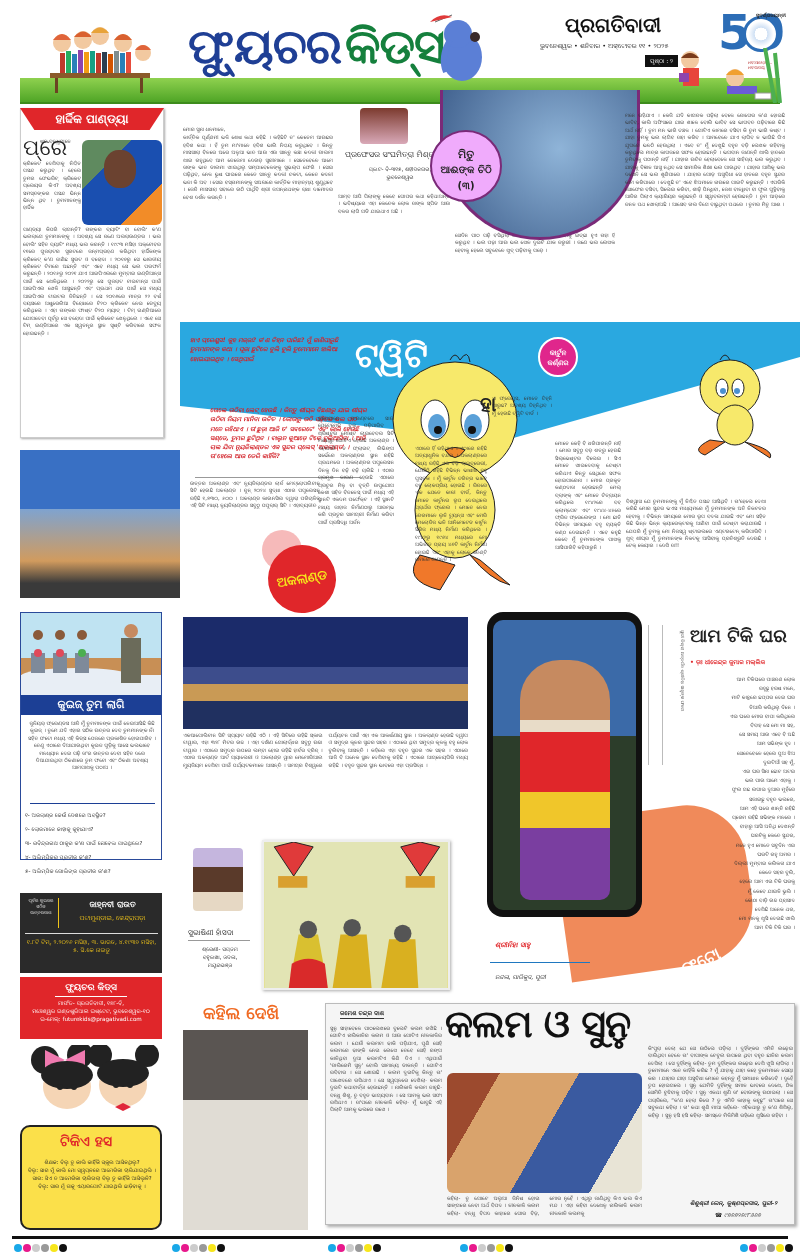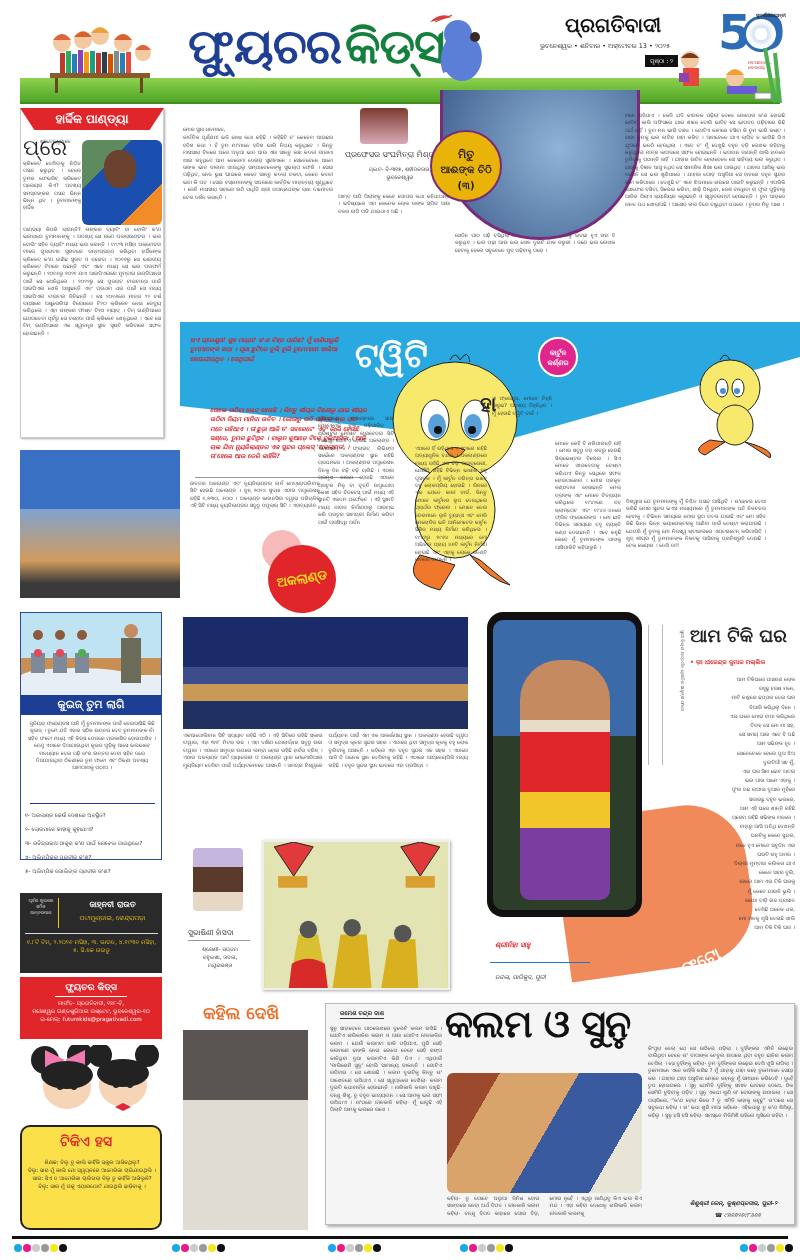--- a/index.html
+++ b/index.html
@@ -61,21 +61,21 @@
 
   
   .prof-photo { left: 360px; top: 108px; width: 48px; height: 36px; border-radius: 4px; background: linear-gradient(#7c3a2e, #d9a9b8); }
   .prof-name { left: 345px; top: 150px; font-size: 8px; color: #222; }
   .prof-addr { left: 360px; top: 165px; width: 80px; font-size: 5.5px; text-align: center; line-height: 8px; }
   .letter-col1 { left: 183px; top: 126px; width: 150px; height: 192px; }
   .letter-col2 { left: 338px; top: 193px; width: 112px; height: 125px; }
   .letter-col3 { left: 455px; top: 232px; width: 160px; height: 86px; }
   .letter-col4 { left: 625px; top: 112px; width: 160px; height: 210px; }
   .mitu-circle { left: 440px; top: 90px; width: 200px; height: 150px; border-radius: 0 0 100px 100px; border: 3px solid #7a2a78; border-top:none; background: radial-gradient(circle at 60% 40%, #8fb4d8, #3a5a88); overflow:hidden; }
-  .mitu-badge { left: 430px; top: 130px; width: 72px; height: 72px; border-radius: 50%; background: #eab308; border: 2px solid #7a2a78; text-align:center; }
+  .mitu-badge { left: 430px; top: 130px; width: 72px; height: 72px; border-radius: 50%; background: #f0abfc; border: 2px solid #7a2a78; text-align:center; }
   .mitu-badge .l1 { position:absolute; left:0; top:16px; width:100%; font-size:11px; font-weight:bold; color:#222; }
   .mitu-badge .l2 { position:absolute; left:0; top:32px; width:100%; font-size:10px; font-weight:bold; color:#222; }
 
   
   .tweety-band { left: 180px; top: 322px; width: 620px; height: 140px; background: #2aa8e0; clip-path: polygon(0 0, 100% 0, 100% 25%, 52% 85%, 0 60%); }
   .tweety-title { left: 355px; top: 335px; font-size: 34px; font-weight: bold; color: #fff; }
   .cartoon-badge { left: 538px; top: 337px; width: 40px; height: 40px; border-radius: 50%; background: #e0268c; border: 2px solid #fff; color: #fff; font-size: 7px; font-weight: bold; text-align: center; padding-top: 9px; line-height: 10px; }
   .tweety-big { left: 380px; top: 350px; width: 150px; height: 250px; }
   .tweety-small { left: 680px; top: 350px; width: 105px; height: 110px; }
   .tweety-intro { left: 190px; top: 335px; width: 155px; font-size: 6.2px; line-height: 9.3px; color: #d2232a; font-style: italic; font-weight: bold; }
@@ -172,21 +172,21 @@
 <div class="abs title-kids">କିଡ୍ସ</div>
 <svg class="abs elephant" viewBox="0 0 60 75">
   <ellipse cx="32" cy="45" rx="20" ry="24" fill="#5b7fd6"></ellipse>
   <circle cx="28" cy="22" r="14" fill="#5b7fd6"></circle>
   <path d="M20 28 Q10 45 16 60" stroke="#5b7fd6" stroke-width="6" fill="none"></path>
   <path d="M5 10 L22 3" stroke="#666" stroke-width="1"></path>
   <path d="M0 10 Q10 0 22 5 Z" fill="#e03a3a"></path>
   <circle cx="45" cy="25" r="5" fill="#3a2a2a"></circle>
 </svg>
 <div class="abs paper-name">ପ୍ରଗତିବାଦୀ</div>
-<div class="abs dateline">ଭୁବନେଶ୍ୱର • ଶନିବାର • ଅକ୍ଟୋବର 13 • ୨୦୨୫</div>
+<div class="abs dateline">ଭୁବନେଶ୍ୱର • ଶନିବାର • ଅକ୍ଟୋବର ୧୧ • ୨୦୨୫</div>
 <div class="abs page-badge">ପୃଷ୍ଠା : ୨</div>
 <div class="abs logo50">
   <span class="num">50</span>
   <span class="seal"></span>
   <span class="tagtop">ସୁବର୍ଣ୍ଣଜୟନ୍ତୀ</span>
   <span class="tagbot">ନବଆଲୋକ... ନବଉଦୟ</span>
 </div>
 <svg class="abs reading-kids" viewBox="0 0 120 55">
   <circle cx="25" cy="12" r="9" fill="#f2c9a0"></circle>
     <path d="M16 10 Q25 0 34 10" fill="#7a3a1a"></path>

